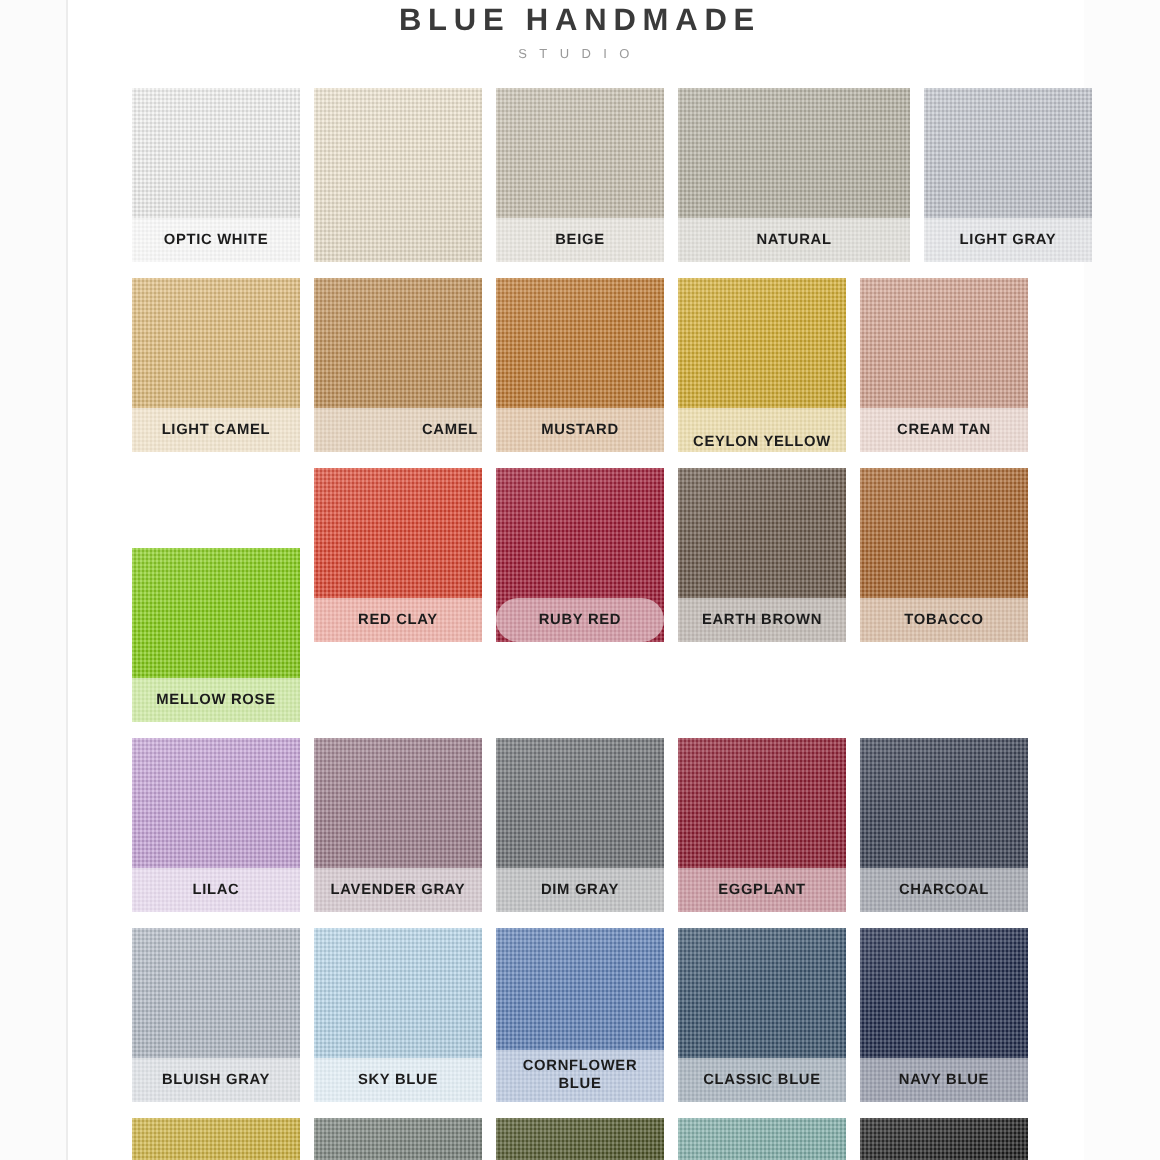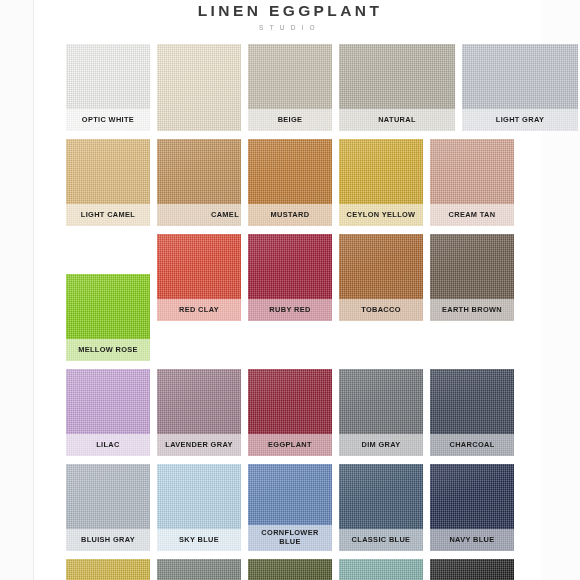--- a/index.html
+++ b/index.html
@@ -140,21 +140,21 @@
 </style>
 </head>
 <body>
 
 <div id="page">
 
   <div class="edge-left"></div>
   <div class="edge-right"></div>
 
   <div class="header">
-    <div class="brand-title">LINEN EGGPLANT</div>
+    <div class="brand-title">BLUE HANDMADE</div>
     <div class="brand-sub">STUDIO</div>
   </div>
 
   <div class="grid" id="swatch-grid">
       <div class="row">
         <div class="swatch" style="background: rgb(241, 241, 240);">
           <div class="weave"></div>
           <div class="sheen"></div>
           <div class="label-band" style="background: rgba(255, 255, 255, 0.62);">
             <span class="label-text">OPTIC WHITE</span>
@@ -171,21 +171,21 @@
             <span class="label-text">BEIGE</span>
           </div>
         </div>
         <div class="swatch" style="background: rgb(183, 179, 165); padding-left: 32px;">
           <div class="weave"></div>
           <div class="sheen"></div>
           <div class="label-band" style="background: rgba(255, 255, 255, 0.58);">
             <span class="label-text">NATURAL</span>
           </div>
         </div>
-        <div class="swatch" style="background: rgb(195, 198, 206); padding-left: 32px;">
+        <div class="swatch" style="background: rgb(195, 198, 206);">
           <div class="weave"></div>
           <div class="sheen"></div>
           <div class="label-band" style="background: rgba(255, 255, 255, 0.58);">
             <span class="label-text">LIGHT GRAY</span>
           </div>
         </div>
       </div>
       <div class="row">
         <div class="swatch" style="background: rgb(224, 189, 126);">
           <div class="weave"></div>
@@ -204,21 +204,21 @@
         <div class="swatch" style="background: rgb(191, 122, 51);">
           <div class="weave"></div>
           <div class="sheen"></div>
           <div class="label-band" style="background: rgba(255, 255, 255, 0.58);">
             <span class="label-text">MUSTARD</span>
           </div>
         </div>
         <div class="swatch" style="background: rgb(212, 174, 51);">
           <div class="weave"></div>
           <div class="sheen"></div>
-          <div class="label-band" style="background: rgba(255, 255, 255, 0.58);">
+          <div class="label-band" style="background: rgba(255, 255, 255, 0.58); align-items: flex-end;">
             <span class="label-text">CEYLON YELLOW</span>
           </div>
         </div>
         <div class="swatch" style="background: rgb(211, 163, 145);">
           <div class="weave"></div>
           <div class="sheen"></div>
           <div class="label-band" style="background: rgba(255, 255, 255, 0.58);">
             <span class="label-text">CREAM TAN</span>
           </div>
         </div>
@@ -234,66 +234,66 @@
         <div class="swatch" style="background: rgb(221, 71, 51);">
           <div class="weave"></div>
           <div class="sheen"></div>
           <div class="label-band" style="background: rgba(255, 255, 255, 0.56);">
             <span class="label-text">RED CLAY</span>
           </div>
         </div>
         <div class="swatch" style="background: rgb(158, 27, 54);">
           <div class="weave"></div>
           <div class="sheen"></div>
-          <div class="label-band" style="background: rgba(255, 255, 255, 0.52);">
+          <div class="label-band" style="background: rgba(255, 255, 255, 0.52); border-radius: 11px;">
             <span class="label-text">RUBY RED</span>
+          </div>
+        </div>
+        <div class="swatch" style="background: rgb(106, 90, 76);">
+          <div class="weave"></div>
+          <div class="sheen"></div>
+          <div class="label-band" style="background: rgba(255, 255, 255, 0.56);">
+            <span class="label-text">EARTH BROWN</span>
           </div>
         </div>
         <div class="swatch" style="background: rgb(169, 102, 47);">
           <div class="weave"></div>
           <div class="sheen"></div>
           <div class="label-band" style="background: rgba(255, 255, 255, 0.56);">
             <span class="label-text">TOBACCO</span>
           </div>
         </div>
-        <div class="swatch" style="background: rgb(106, 90, 76);">
-          <div class="weave"></div>
-          <div class="sheen"></div>
-          <div class="label-band" style="background: rgba(255, 255, 255, 0.56);">
-            <span class="label-text">EARTH BROWN</span>
-          </div>
-        </div>
       </div>
       <div class="row">
         <div class="swatch" style="background: rgb(199, 165, 216);">
           <div class="weave"></div>
           <div class="sheen"></div>
           <div class="label-band" style="background: rgba(255, 255, 255, 0.6);">
             <span class="label-text">LILAC</span>
           </div>
         </div>
         <div class="swatch" style="background: rgb(157, 127, 141);">
           <div class="weave"></div>
           <div class="sheen"></div>
           <div class="label-band" style="background: rgba(255, 255, 255, 0.56);">
             <span class="label-text">LAVENDER GRAY</span>
           </div>
         </div>
+        <div class="swatch" style="background: rgb(111, 114, 118);">
+          <div class="weave"></div>
+          <div class="sheen"></div>
+          <div class="label-band" style="background: rgba(255, 255, 255, 0.54);">
+            <span class="label-text">DIM GRAY</span>
+          </div>
+        </div>
         <div class="swatch" style="background: rgb(143, 31, 52);">
           <div class="weave"></div>
           <div class="sheen"></div>
           <div class="label-band" style="background: rgba(255, 255, 255, 0.52);">
             <span class="label-text">EGGPLANT</span>
-          </div>
-        </div>
-        <div class="swatch" style="background: rgb(111, 114, 118);">
-          <div class="weave"></div>
-          <div class="sheen"></div>
-          <div class="label-band" style="background: rgba(255, 255, 255, 0.54);">
-            <span class="label-text">DIM GRAY</span>
           </div>
         </div>
         <div class="swatch" style="background: rgb(59, 66, 84);">
           <div class="weave"></div>
           <div class="sheen"></div>
           <div class="label-band" style="background: rgba(255, 255, 255, 0.52);">
             <span class="label-text">CHARCOAL</span>
           </div>
         </div>
       </div>

